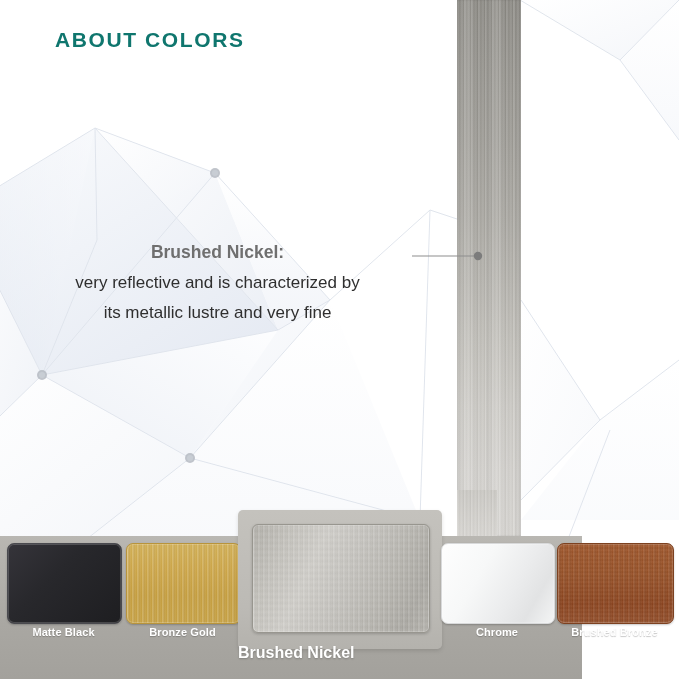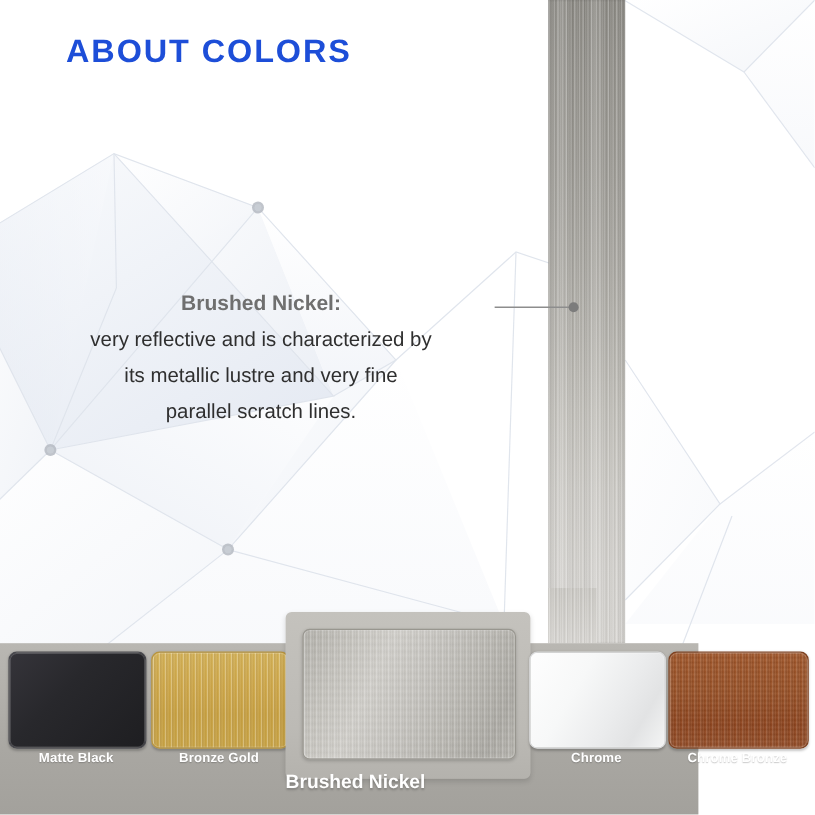--- a/index.html
+++ b/index.html
@@ -76,24 +76,24 @@
         rgba(0,0,0,0.055) 6px,
         rgba(255,255,255,0.00) 7px),
       linear-gradient(to bottom, #c9c7c2 0%, #d6d4d0 100%);
   }
 
   
   #page-title {
     position: absolute;
     left: 55px;
     top: 28px;
-    font-size: 27px;
+    font-size: 21px;
     font-weight: 700;
     letter-spacing: 1.6px;
-    color: #1d4ed8;
+    color: #0f766e;
     white-space: nowrap;
   }
 
   
   #callout {
     position: absolute;
     left: 30px;
     top: 240px;
     width: 375px;
     text-align: center;
@@ -325,21 +325,20 @@
   <div id="nickel-strip"></div>
   <div id="nickel-strip-lower"></div>
 
   <div id="page-title">ABOUT COLORS</div>
 
   <div id="callout">
     <div id="callout-title">Brushed Nickel:</div>
     <div id="callout-body">
       <span class="callout-line">very reflective and is characterized by</span>
       <span class="callout-line">its metallic lustre and very fine</span>
-      <span class="callout-line">parallel scratch lines.</span>
     </div>
   </div>
 
   <svg id="leader" viewBox="0 0 72 16">
     <line x1="0" y1="8" x2="62" y2="8" stroke="#8d8d8d" stroke-width="1.2"></line>
     <circle cx="66" cy="8" r="4.2" fill="#7c7c7c"></circle>
   </svg>
 
   <div id="swatch-bar">
 
@@ -359,18 +358,18 @@
       <div id="label-brushed-nickel">Brushed Nickel</div>
     </div>
 
     <div class="swatch-cell">
       <div class="swatch-chip" id="chip-chrome"></div>
       <div class="swatch-label" style="left:441px; top:90px; width:112px;">Chrome</div>
     </div>
 
     <div class="swatch-cell">
       <div class="swatch-chip" id="chip-brushed-bronze"></div>
-      <div class="swatch-label" style="left:557px; top:90px; width:115px;">Chrome Bronze</div>
+      <div class="swatch-label" style="left:557px; top:90px; width:115px;">Brushed Bronze</div>
     </div>
 
   </div>
 
 </div>
 
 </body></html>

